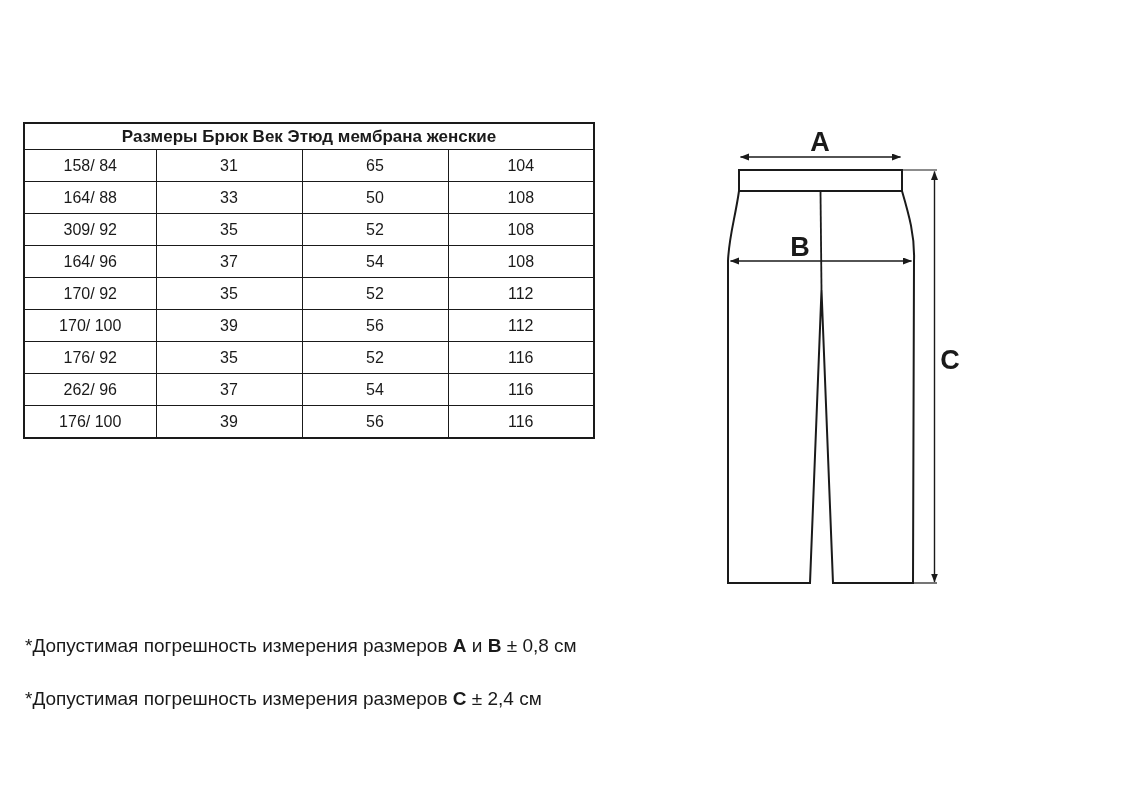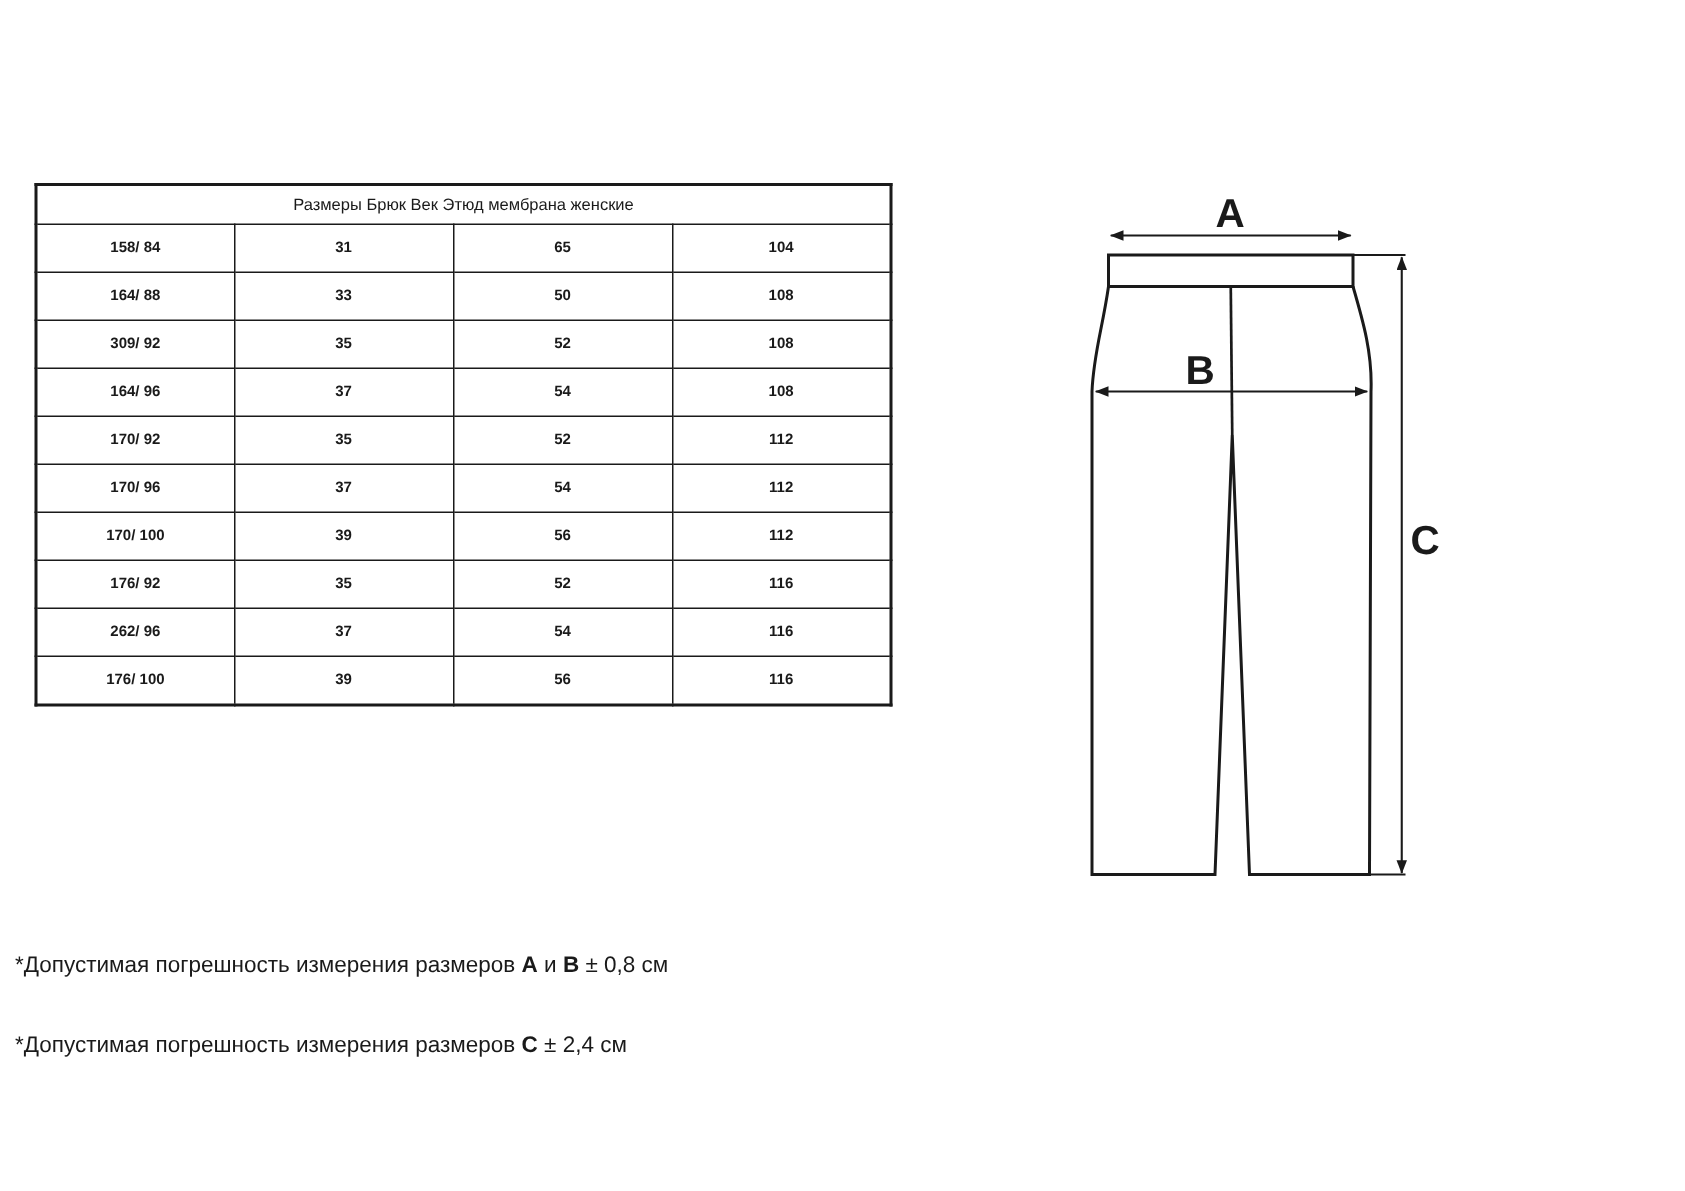--- a/index.html
+++ b/index.html
@@ -2,25 +2,25 @@
 <html><head>
 <meta charset="utf-8">
 <style>
   html,body{margin:0;padding:0;background:#fff;}
   .canvas{position:relative;width:1123px;height:794px;background:#ffffff;overflow:hidden;
           font-family:"Liberation Sans",sans-serif;color:#1a1a1a;}
   table.size-table{position:absolute;left:23px;top:122px;width:570px;
           border-collapse:collapse;table-layout:fixed;
           border:2px solid #1a1a1a;}
   table.size-table th,table.size-table td{border:1px solid #1a1a1a;padding:0 2px;text-align:center;}
-  th.title-cell{height:25px;font-size:11px;font-weight:normal;vertical-align:middle;border-radius:13px;}
+  th.title-cell{height:25px;font-size:17px;font-weight:bold;vertical-align:middle;border-radius:13px;}
   tr.hdr-row th{height:89px;font-size:15px;font-weight:normal;vertical-align:middle;line-height:1.3;}
   tr.hdr-row th b{font-weight:bold;}
-  tbody td{height:31px;font-size:10px;font-weight:bold;vertical-align:middle;}
-  .footnote{position:absolute;left:10px;font-size:15px;color:#1a1a1a;white-space:nowrap;}
+  tbody td{height:31px;font-size:16px;font-weight:normal;vertical-align:middle;}
+  .footnote{position:absolute;left:25px;font-size:19px;color:#1a1a1a;white-space:nowrap;}
   .footnote b{font-weight:bold;}
   svg.pants{position:absolute;left:700px;top:115px;}
 </style>
 </head>
 <body>
 
 <div class="canvas">
 
   <table class="size-table">
     <colgroup>
@@ -56,26 +56,20 @@
       <tr>
         <td>164/ 96</td>
         <td>37</td>
         <td>54</td>
         <td>108</td>
       </tr>
       <tr>
         <td>170/ 92</td>
         <td>35</td>
         <td>52</td>
-        <td>112</td>
-      </tr>
-      <tr>
-        <td>170/ 96</td>
-        <td>37</td>
-        <td>54</td>
         <td>112</td>
       </tr>
       <tr>
         <td>170/ 100</td>
         <td>39</td>
         <td>56</td>
         <td>112</td>
       </tr>
       <tr>
         <td>176/ 92</td>

